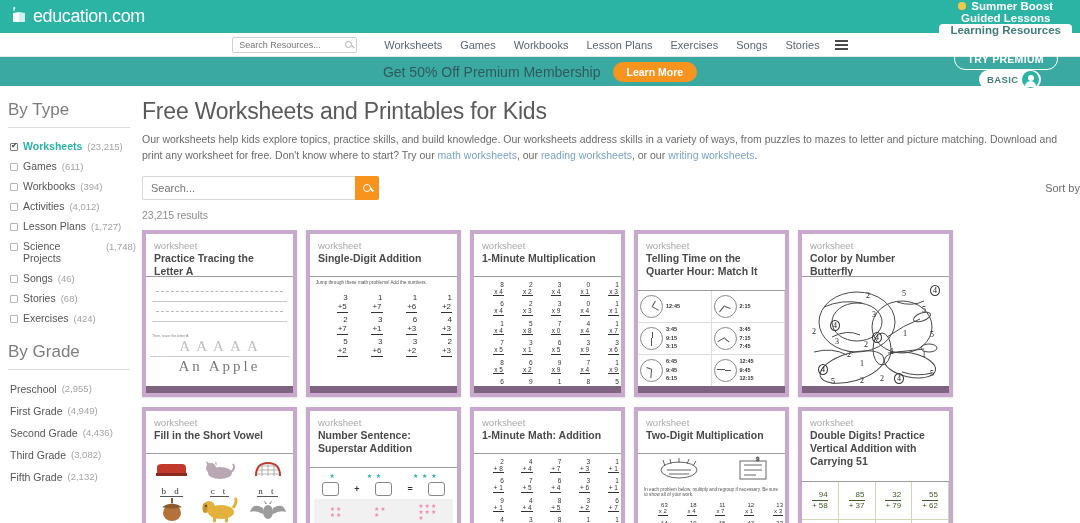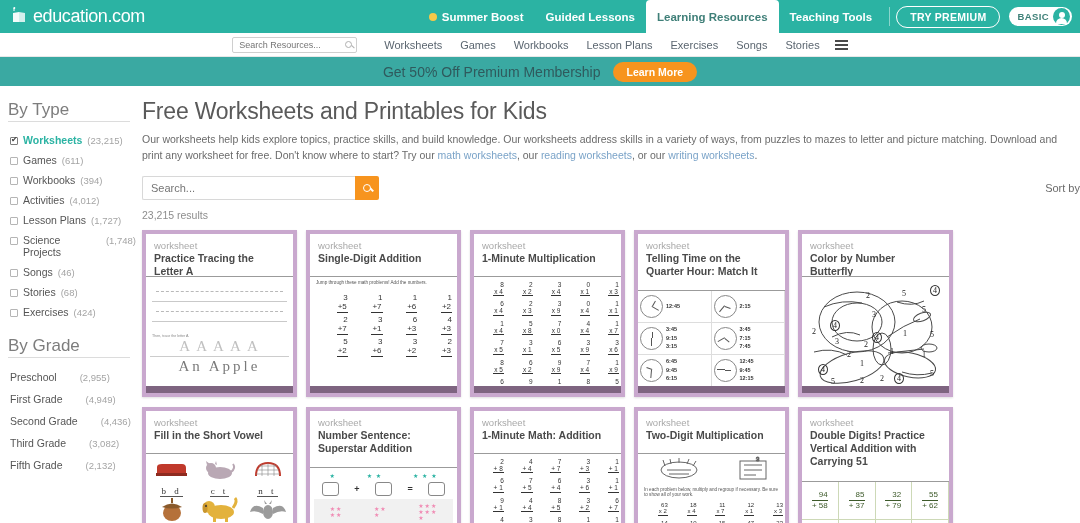--- a/index.html
+++ b/index.html
@@ -12,21 +12,21 @@
   }
 
   
   .topbar {
     height:33px; background:#2bb3a3; display:flex; align-items:center;
     padding:0 8px 0 10px; position:relative;
   }
   .brand { display:flex; align-items:center; gap:3px; }
   .brand-mark { width:20px; height:20px; position:relative; }
   .brand-text { color:#fff; font-size:18px; letter-spacing:-.4px; }
-  .topnav { margin-left:auto; display:flex; align-items:center; height:33px; }
+  .topnav { margin-left:auto; display:flex; align-items:center; height:33px;flex-direction:column; }
   .topnav-item {
     color:#ffffff; font-size:11.5px; font-weight:bold; padding:0 11px;
     height:33px; display:flex; align-items:center; white-space:nowrap;
     cursor:pointer;
   }
   .topnav-item.active {
     background:#ffffff; color:#3f7f78; border-radius:4px 4px 0 0;
     font-weight:bold;
   }
   .boost-dot {
@@ -93,40 +93,40 @@
   .promo-text { color:#2f5a5d; font-size:14px; }
   .promo-btn {
     background:#f7941e; color:#ffffff; font-size:10.5px; font-weight:bold;
     border-radius:11px; padding:4px 14px; cursor:pointer;
   }
 
   
   .page { display:flex; height:437px; }
   .sidebar { width:136px; flex:none; padding:14px 0 0 8px; }
   .side-title {
-    font-size:17px; color:#7d7d7d; font-weight:normal; padding-bottom:1px;
+    font-size:17px; color:#7d7d7d; font-weight:normal; padding-bottom:7px;
     border-bottom:1px solid #dcdcdc; margin:0 6px 8px 0;
   }
   .facet {
     display:flex; align-items:baseline; gap:5px; font-size:10.5px;
     padding:4px 0 4px 2px; cursor:pointer;
   }
   .cb {
     width:8px; height:8px; border:1px solid #b5b5b5; background:#fff;
     flex:none; position:relative; top:1px; border-radius:1px;
   }
   .cb.checked { border-color:#7d7d7d; }
   .cb.checked::after {
     content:"✔"; position:absolute; font-size:8px; color:#444;
     left:0px; top:-3px; line-height:10px;
   }
   .facet-label { color:#555; }
   .facet.selected .facet-label { color:#2bb3a3; font-weight:bold; }
   .facet-count { color:#a4a4a4; font-size:9.5px; }
-  .grade { display:flex; align-items:flex-end; gap:23px; font-size:10.5px; padding:5px 0 5px 2px; cursor:pointer; }
+  .grade { display:flex; align-items:flex-start; gap:5px; font-size:10.5px; padding:5px 0 5px 2px; cursor:pointer; }
   .side-title.grade-title { margin-top:14px; }
 
   
   .main { flex:1; padding:12px 0 0 6px; min-width:0; }
   .page-title {
     font-size:23px; color:#5a5a5a; font-weight:normal; margin:0 0 7px 0;
     letter-spacing:-.2px;
   }
   .page-desc { font-size:10.5px; color:#6b6b6b; line-height:1.5; max-width:1000px; }
   .page-desc a { color:#7aa3c8; text-decoration:none; }

